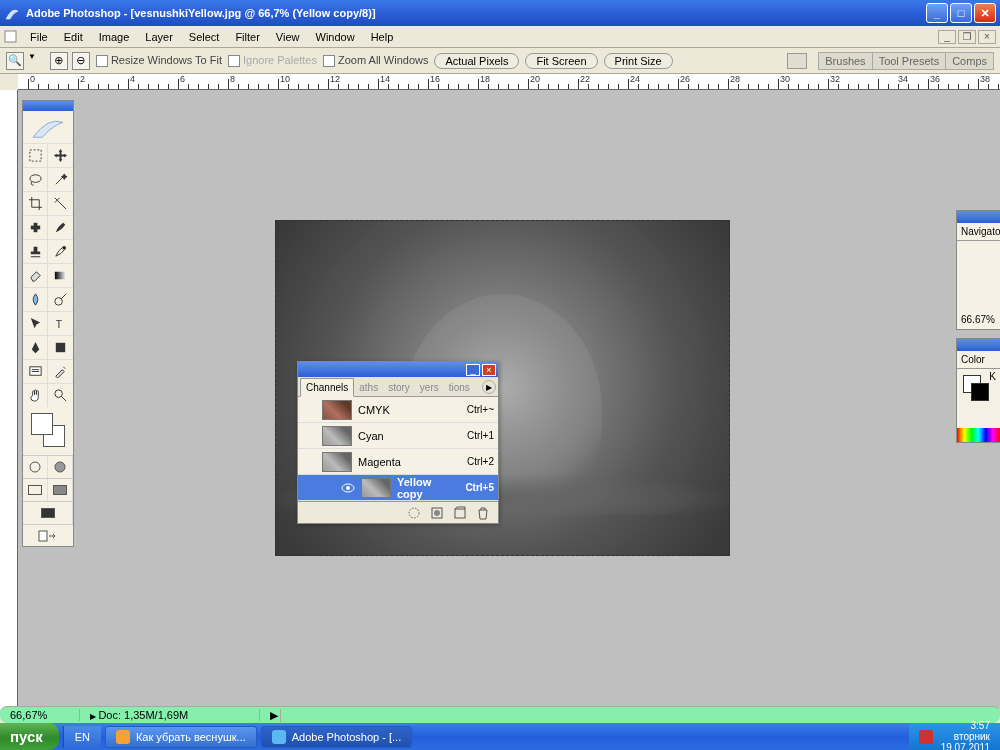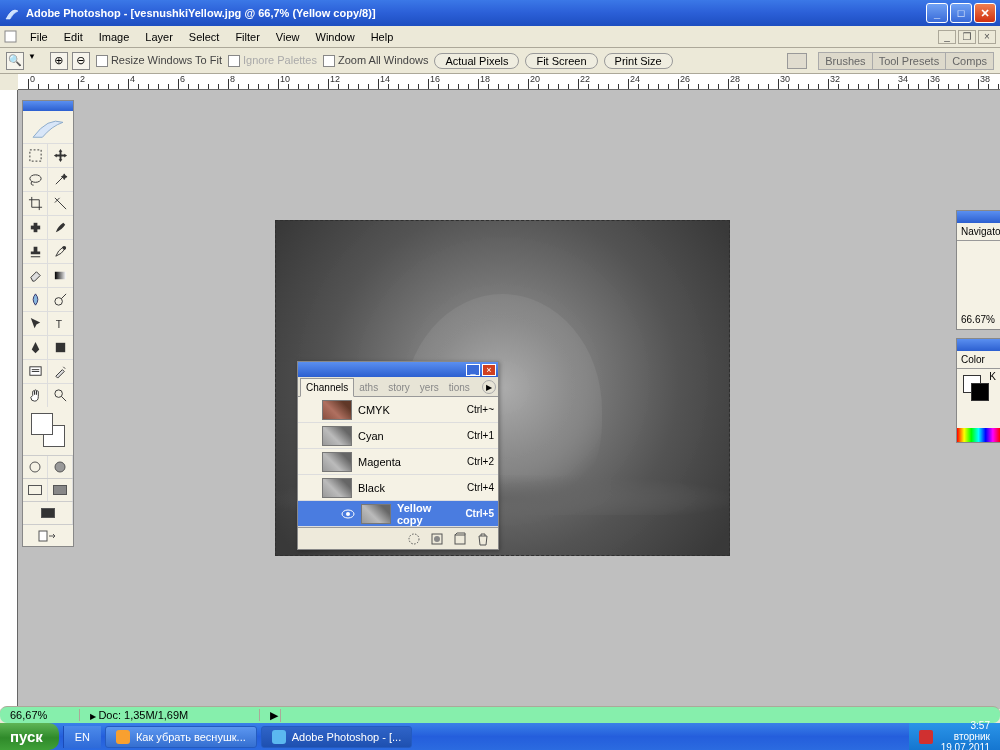--- a/index.html
+++ b/index.html
@@ -495,26 +495,20 @@
         <div class="thumb gray"></div>
         <div class="chname">Cyan</div>
         <div class="shortcut">Ctrl+1</div>
       </div>
       <div class="chanrow">
         <div class="eye"></div>
         <div class="thumb gray"></div>
         <div class="chname">Magenta</div>
         <div class="shortcut">Ctrl+2</div>
       </div>
-      <div class="chanrow">
-        <div class="eye"></div>
-        <div class="thumb gray"></div>
-        <div class="chname">Black</div>
-        <div class="shortcut">Ctrl+4</div>
-      </div>
       <div class="chanrow selected">
         <div class="eye">
           <svg width="14" height="10" viewBox="0 0 14 10">
             <ellipse cx="7" cy="5" rx="6" ry="4" fill="none" stroke="currentColor"></ellipse>
             <circle cx="7" cy="5" r="2" fill="currentColor"></circle>
           </svg>
         </div>
         <div class="thumb gray"></div>
         <div class="chname">Yellow copy</div>
         <div class="shortcut">Ctrl+5</div>

